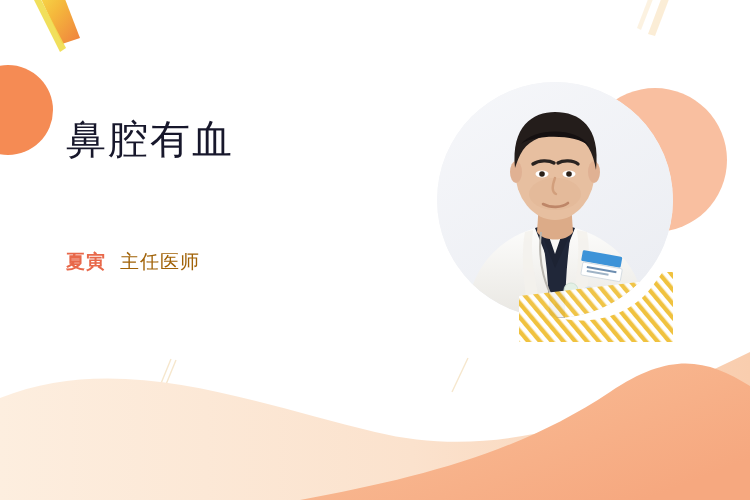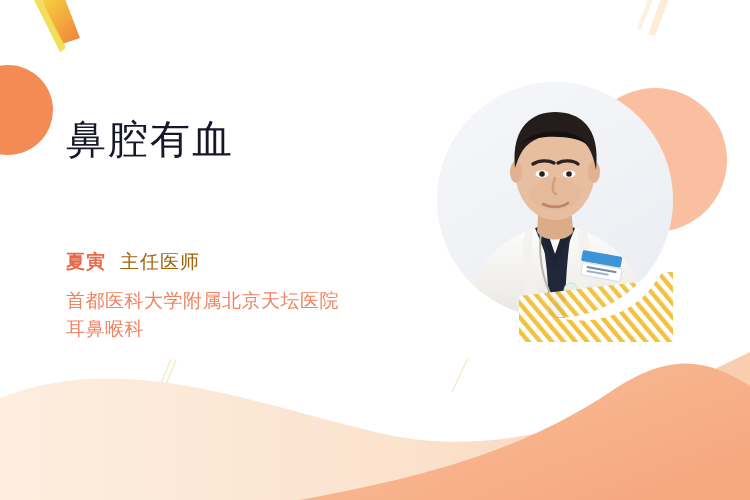--- a/index.html
+++ b/index.html
@@ -179,18 +179,14 @@
       <rect x="60" y="190" width="190" height="80" fill="url(#pStripes3)"></rect>
     </g>
   </svg>
 
   <div class="title">鼻腔有血</div>
 
   <div class="doctor">
     <span class="doc-name">夏寅</span><span class="doc-title">主任医师</span>
   </div>
 
-  <div class="affil">
-    <div>首都医科大学附属北京天坛医院</div>
-    <div>耳鼻喉科</div>
-  </div>
 
 </div>
 
 </body></html>

